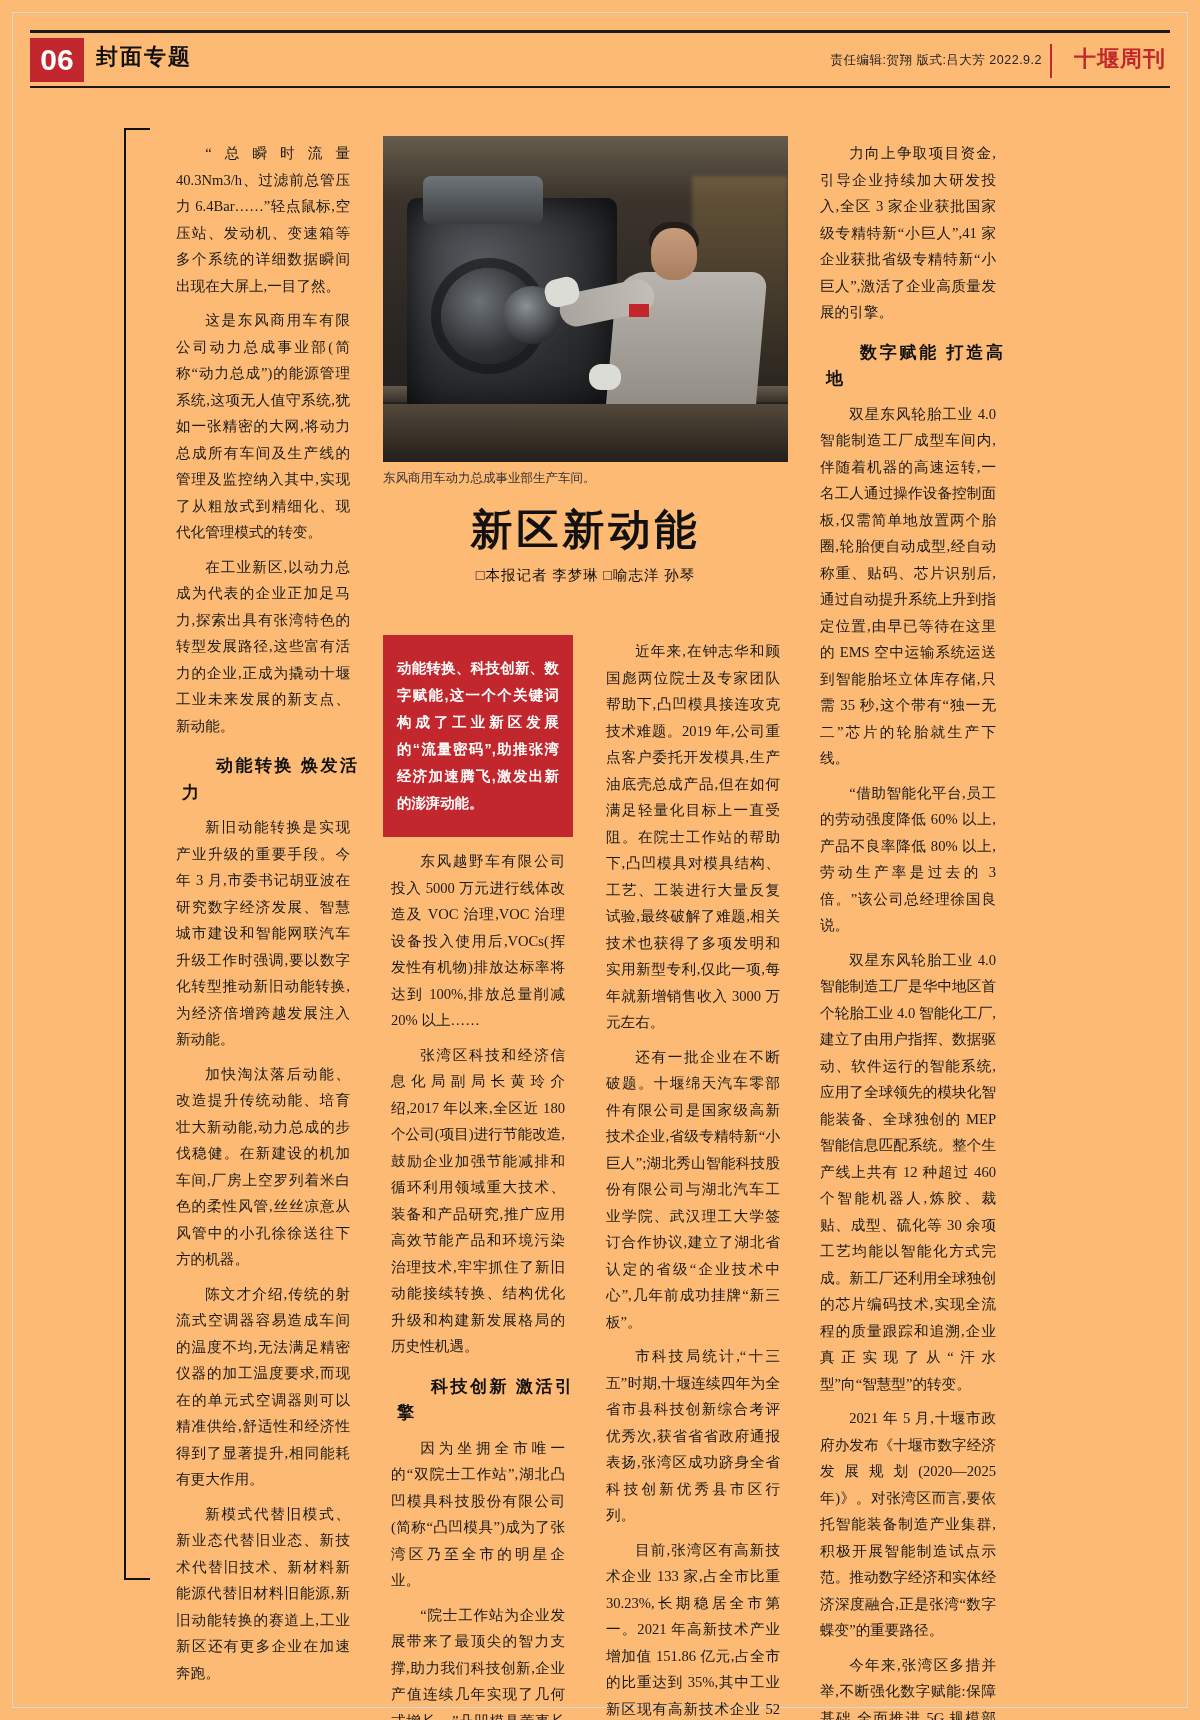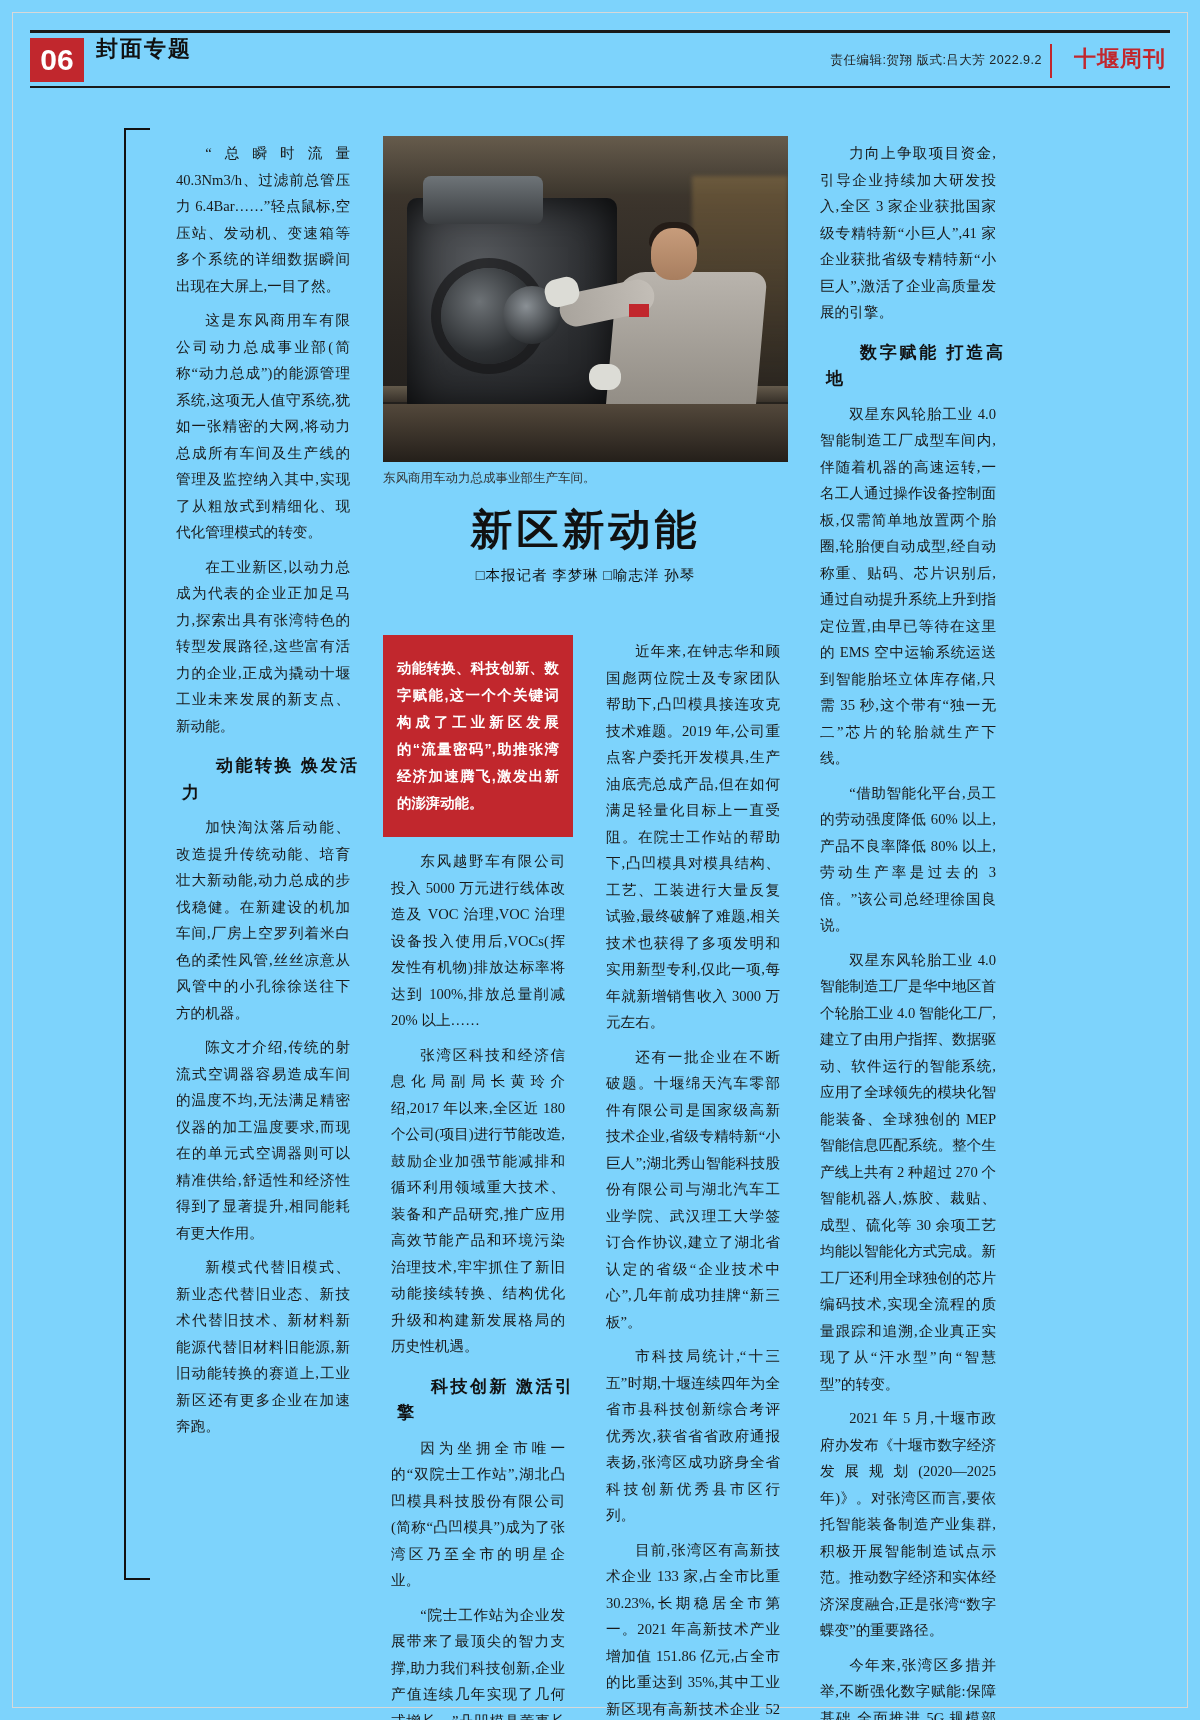--- a/index.html
+++ b/index.html
@@ -9,21 +9,21 @@
   }
   body {
     width: 1200px;
     height: 1720px;
     font-family: "Liberation Serif", serif;
   }
   .page {
     position: relative;
     width: 1200px;
     height: 1720px;
-    background: #7dd3fc;
+    background: #fdba74;
     box-sizing: border-box;
     overflow: hidden;
   }
   
   .page-frame {
     position: absolute;
     left: 12px; top: 12px;
     width: 1176px; height: 1696px;
     border: 1px solid #d8d8d8;
     box-sizing: border-box;
@@ -47,21 +47,21 @@
     background: #c1272d;
     color: #fff;
     font-family: "Liberation Sans", sans-serif;
     font-weight: bold;
     font-size: 30px;
     line-height: 44px;
     text-align: center;
   }
   .folio-label {
     position: absolute;
-    left: 66px; top: 4px;
+    left: 66px; top: 12px;
     font-family: "Liberation Sans", sans-serif;
     font-weight: bold;
     font-size: 22px;
     color: #111;
     letter-spacing: 2px;
   }
   .mast-credits {
     position: absolute;
     right: 128px; top: 22px;
     font-family: "Liberation Sans", sans-serif;
@@ -308,20 +308,21 @@
 
   <div class="headline">新区新动能</div>
   <div class="byline">□本报记者 李梦琳  □喻志洋 孙琴</div>
   <div class="lede">动能转换、科技创新、数字赋能,这一个个关键词构成了工业新区发展的“流量密码”,助推张湾经济加速腾飞,激发出新的澎湃动能。</div>
 
   <div class="col" id="col1">
     <p>“总瞬时流量 40.3Nm3/h、过滤前总管压力 6.4Bar……”轻点鼠标,空压站、发动机、变速箱等多个系统的详细数据瞬间出现在大屏上,一目了然。</p>
     <p>这是东风商用车有限公司动力总成事业部(简称“动力总成”)的能源管理系统,这项无人值守系统,犹如一张精密的大网,将动力总成所有车间及生产线的管理及监控纳入其中,实现了从粗放式到精细化、现代化管理模式的转变。</p>
     <p>在工业新区,以动力总成为代表的企业正加足马力,探索出具有张湾特色的转型发展路径,这些富有活力的企业,正成为撬动十堰工业未来发展的新支点、新动能。</p>
     <p class="sub-head">动能转换  焕发活力</p>
+    <p>新旧动能转换是实现产业升级的重要手段。今年 3 月,市委书记胡亚波在研究数字经济发展、智慧城市建设和智能网联汽车升级工作时强调,要以数字化转型推动新旧动能转换,为经济倍增跨越发展注入新动能。</p>
     <p>加快淘汰落后动能、改造提升传统动能、培育壮大新动能,动力总成的步伐稳健。在新建设的机加车间,厂房上空罗列着米白色的柔性风管,丝丝凉意从风管中的小孔徐徐送往下方的机器。</p>
     <p>陈文才介绍,传统的射流式空调器容易造成车间的温度不均,无法满足精密仪器的加工温度要求,而现在的单元式空调器则可以精准供给,舒适性和经济性得到了显著提升,相同能耗有更大作用。</p>
     <p>新模式代替旧模式、新业态代替旧业态、新技术代替旧技术、新材料新能源代替旧材料旧能源,新旧动能转换的赛道上,工业新区还有更多企业在加速奔跑。</p>
 
   </div>
 
   <div class="col" id="col2a">
     <p>东风越野车有限公司投入 5000 万元进行线体改造及 VOC 治理,VOC 治理设备投入使用后,VOCs(挥发性有机物)排放达标率将达到 100%,排放总量削减 20% 以上……</p>
     <p>张湾区科技和经济信息化局副局长黄玲介绍,2017 年以来,全区近 180 个公司(项目)进行节能改造,鼓励企业加强节能减排和循环利用领域重大技术、装备和产品研究,推广应用高效节能产品和环境污染治理技术,牢牢抓住了新旧动能接续转换、结构优化升级和构建新发展格局的历史性机遇。</p>
     <p class="sub-head">科技创新  激活引擎</p>
@@ -335,18 +336,18 @@
     <p>市科技局统计,“十三五”时期,十堰连续四年为全省市县科技创新综合考评优秀次,获省省省政府通报表扬,张湾区成功跻身全省科技创新优秀县市区行列。</p>
     <p>目前,张湾区有高新技术企业 133 家,占全市比重 30.23%,长期稳居全市第一。2021 年高新技术产业增加值 151.86 亿元,占全市的比重达到 35%,其中工业新区现有高新技术企业 52 家,占全区 40.6%。科技创新的引擎,正强力拉动张湾的“加速度”。</p>
     <p>黄玲介绍,通过梯队培育创新主体,科学指导创新平台搭建、持续推进科技计划项目申报,张湾区全</p>
   </div>
 
   <div class="col" id="col4">
     <p>力向上争取项目资金,引导企业持续加大研发投入,全区 3 家企业获批国家级专精特新“小巨人”,41 家企业获批省级专精特新“小巨人”,激活了企业高质量发展的引擎。</p>
     <p class="sub-head">数字赋能  打造高地</p>
     <p>双星东风轮胎工业 4.0 智能制造工厂成型车间内,伴随着机器的高速运转,一名工人通过操作设备控制面板,仅需简单地放置两个胎圈,轮胎便自动成型,经自动称重、贴码、芯片识别后,通过自动提升系统上升到指定位置,由早已等待在这里的 EMS 空中运输系统运送到智能胎坯立体库存储,只需 35 秒,这个带有“独一无二”芯片的轮胎就生产下线。</p>
     <p>“借助智能化平台,员工的劳动强度降低 60% 以上,产品不良率降低 80% 以上,劳动生产率是过去的 3 倍。”该公司总经理徐国良说。</p>
-    <p>双星东风轮胎工业 4.0 智能制造工厂是华中地区首个轮胎工业 4.0 智能化工厂,建立了由用户指挥、数据驱动、软件运行的智能系统,应用了全球领先的模块化智能装备、全球独创的 MEP 智能信息匹配系统。整个生产线上共有 2 种超过 270 个智能机器人,炼胶、裁贴、成型、硫化等 30 余项工艺均能以智能化方式完成。新工厂还利用全球独创的芯片编码技术,实现全流程的质量跟踪和追溯,企业真正实现了从“汗水型”向“智慧型”的转变。</p>
+    <p>双星东风轮胎工业 4.0 智能制造工厂是华中地区首个轮胎工业 4.0 智能化工厂,建立了由用户指挥、数据驱动、软件运行的智能系统,应用了全球领先的模块化智能装备、全球独创的 MEP 智能信息匹配系统。整个生产线上共有 12 种超过 460 个智能机器人,炼胶、裁贴、成型、硫化等 30 余项工艺均能以智能化方式完成。新工厂还利用全球独创的芯片编码技术,实现全流程的质量跟踪和追溯,企业真正实现了从“汗水型”向“智慧型”的转变。</p>
     <p>2021 年 5 月,十堰市政府办发布《十堰市数字经济发展规划(2020—2025 年)》。对张湾区而言,要依托智能装备制造产业集群,积极开展智能制造试点示范。推动数字经济和实体经济深度融合,正是张湾“数字蝶变”的重要路径。</p>
     <p>今年来,张湾区多措并举,不断强化数字赋能:保障基础,全面推进 5G 规模部署,全区累计建成 5G 基站 1031 个,开通 5G 基站 1031 个,实现 5G 网络主城区、重点场景覆盖;出台配套政策,设立了 3000 万元数字经济发展专项资金,强力支持数字经济发展;加大智力保障,成立十堰产业研究院,成功举办数字经济论坛,聘请两名国内知名专家担任顾问,这一系列举措让数字经济发展明显加速、贡献份额日益增长。</p>
   </div>
 
 </div>
 
 </body></html>

